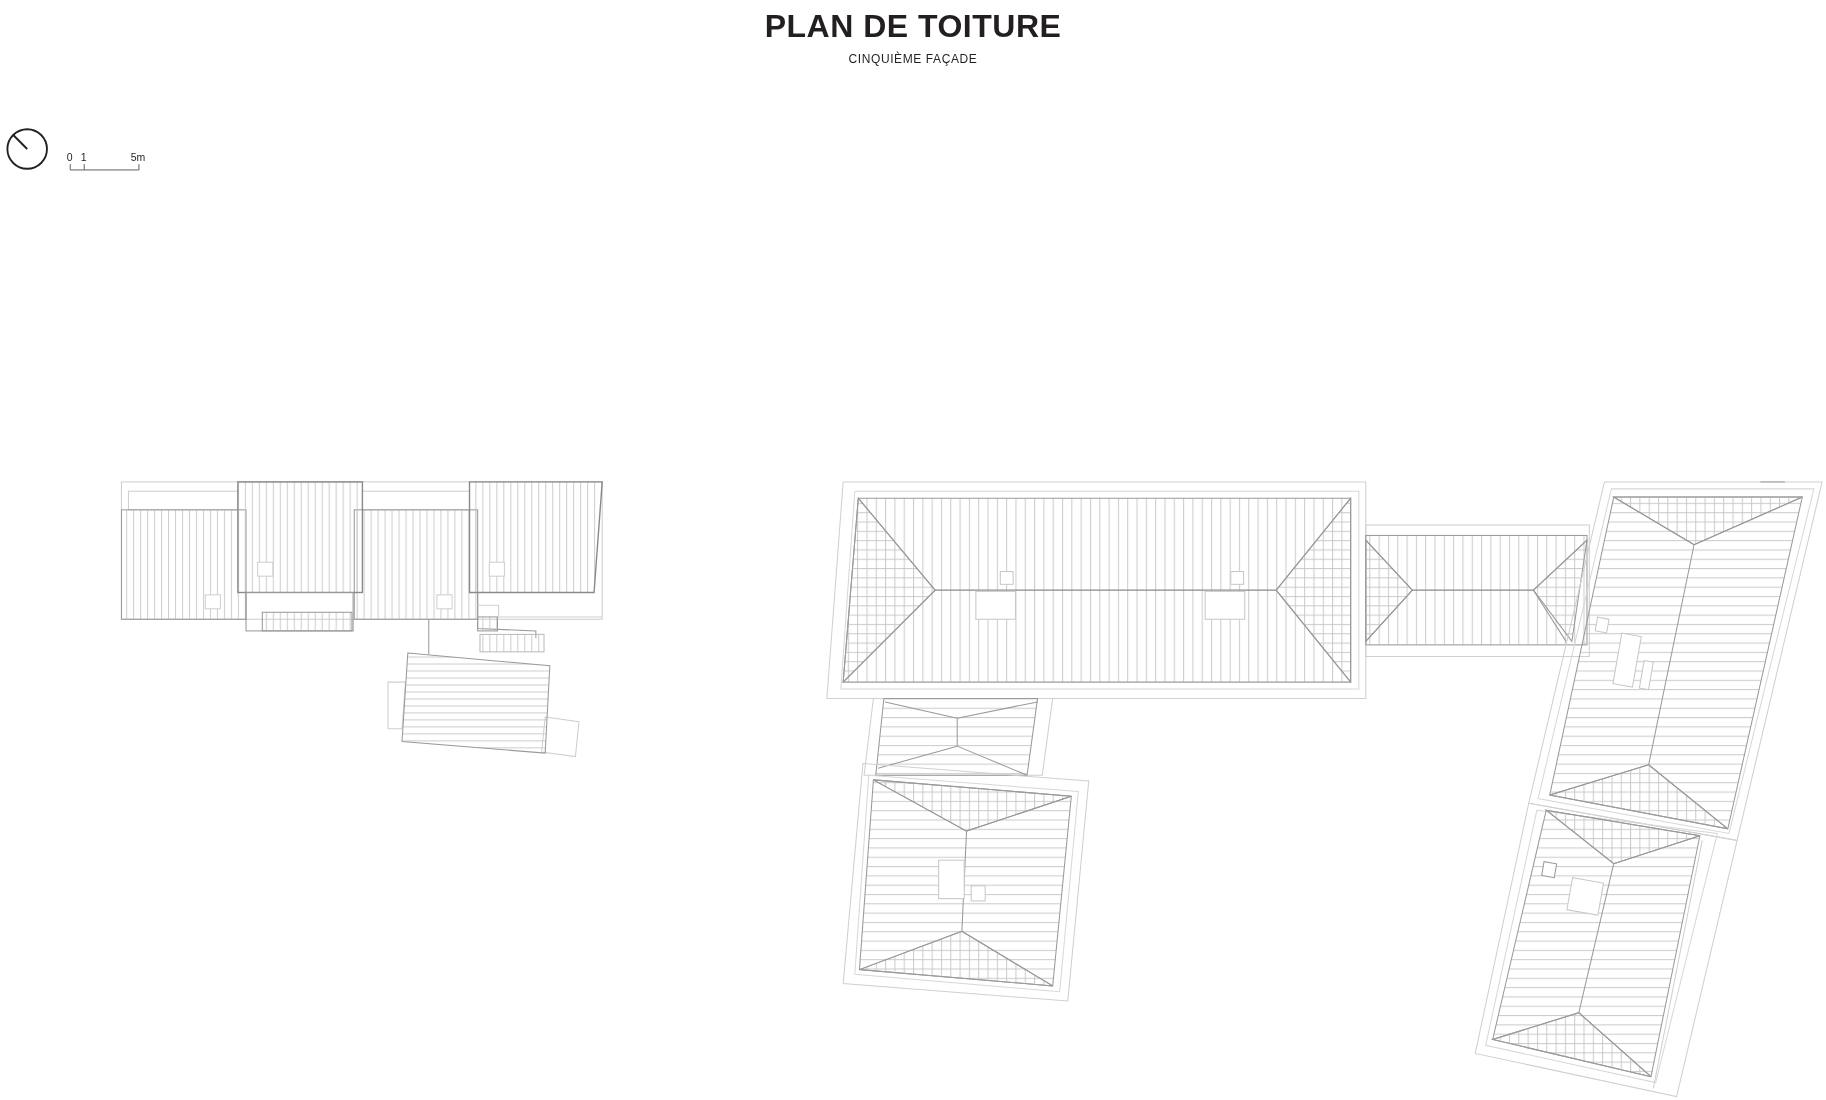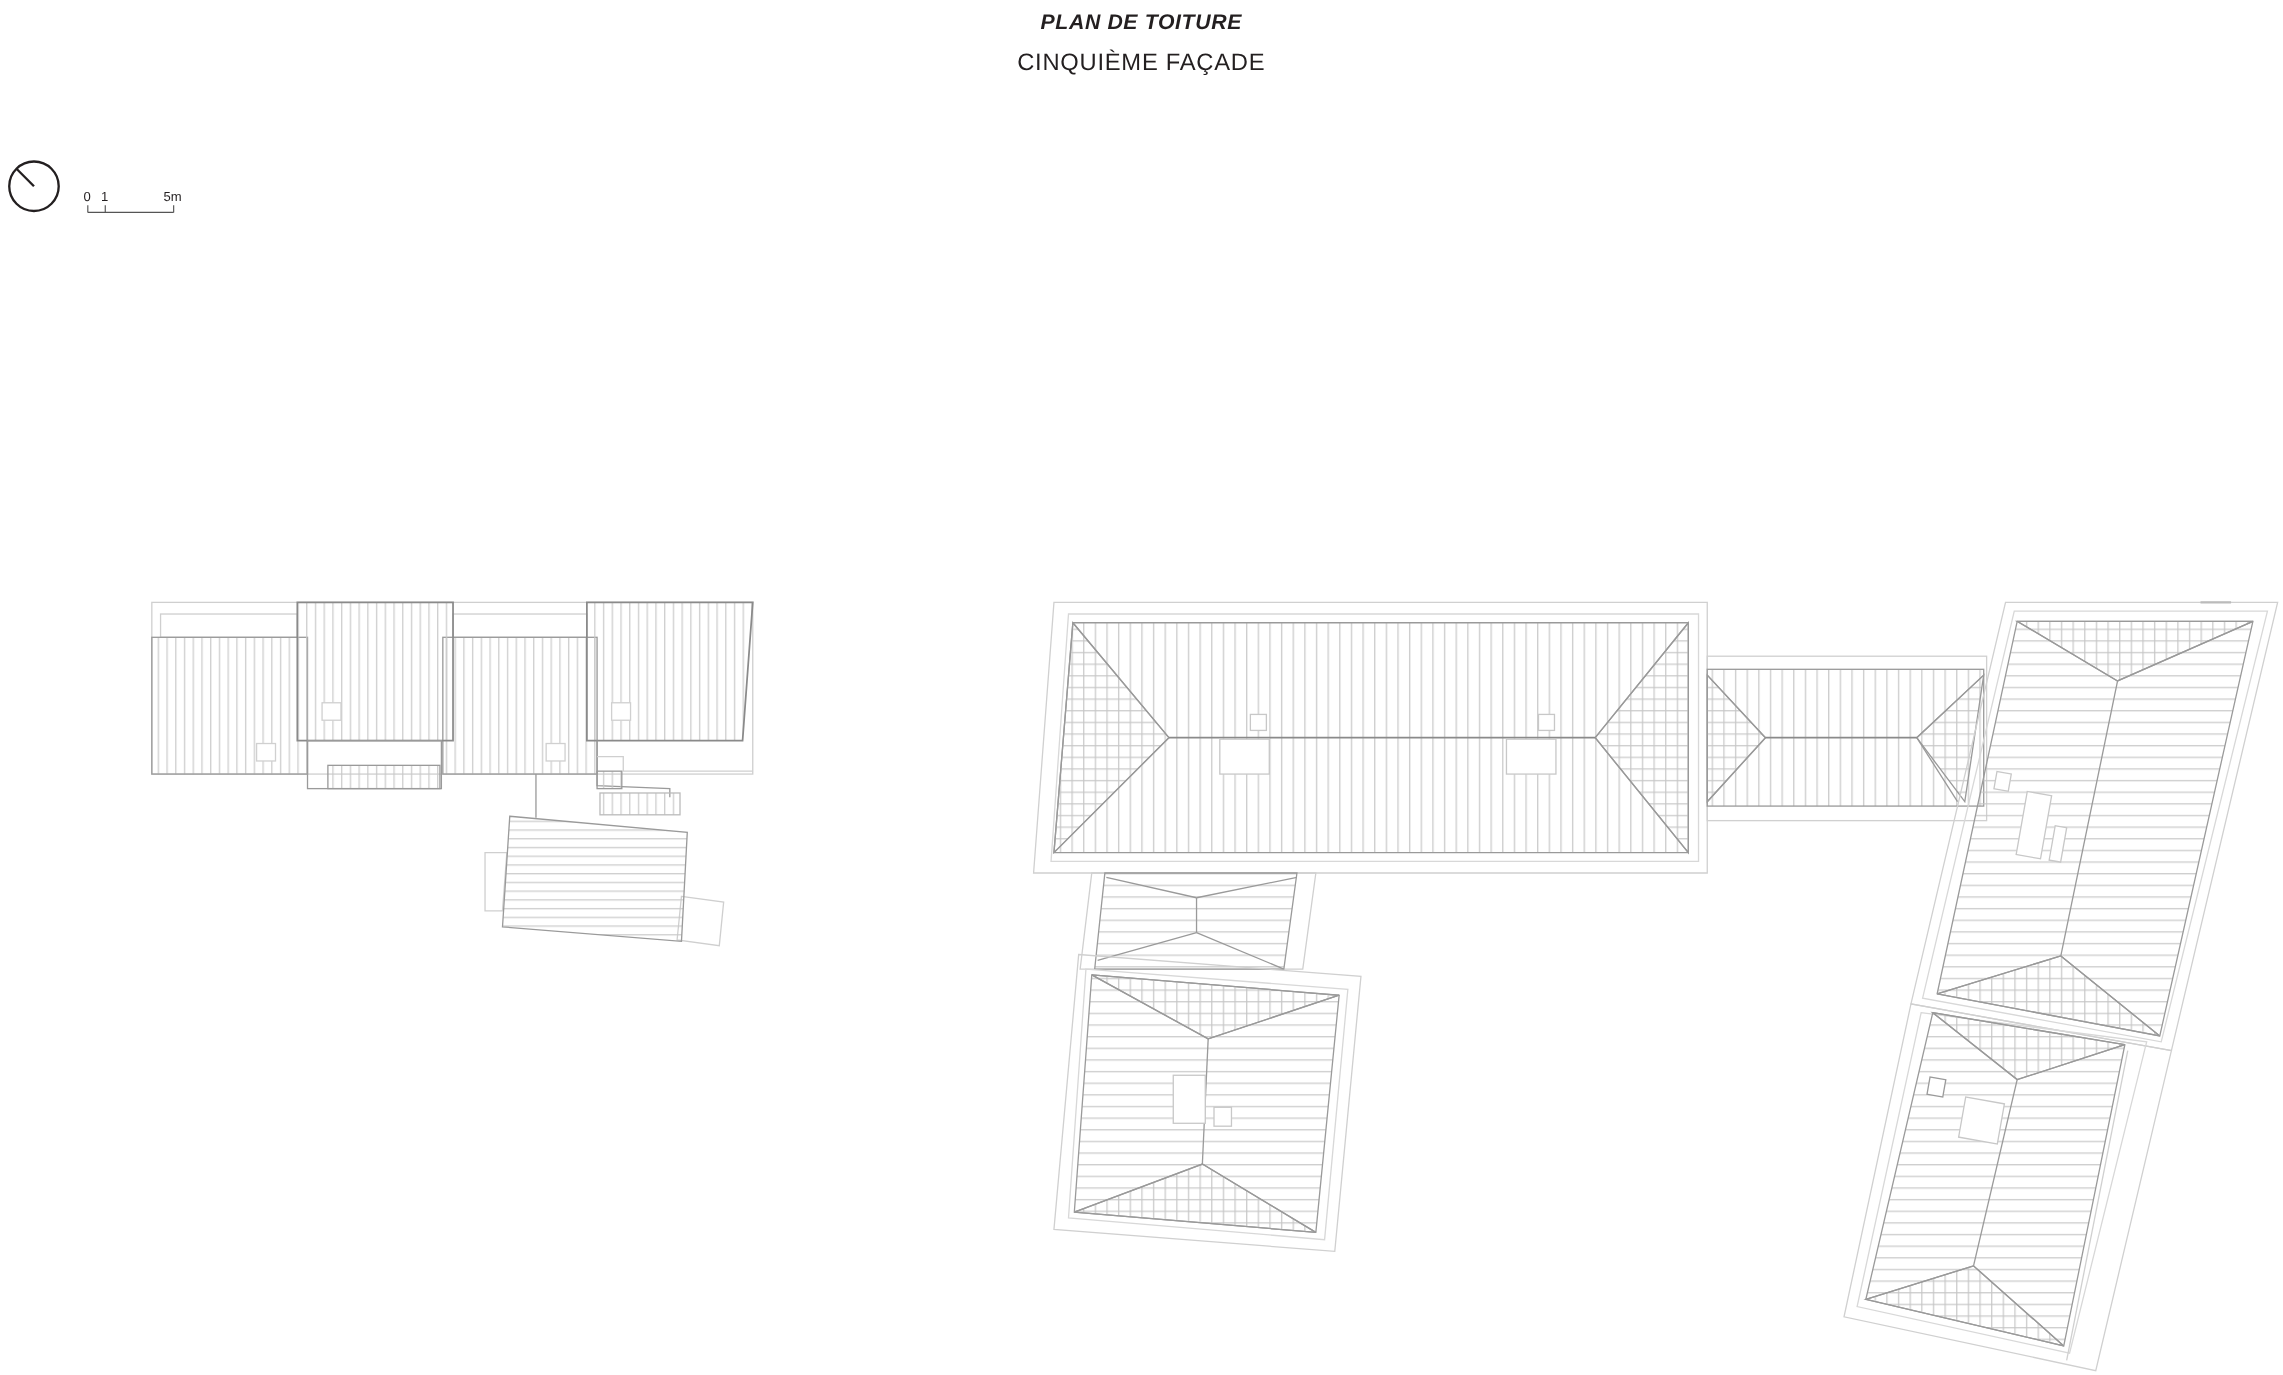--- a/index.html
+++ b/index.html
@@ -1,20 +1,20 @@
 <!DOCTYPE html>
 <html><head>
 <meta charset="utf-8">
 <style>
   html, body { margin: 0; padding: 0; background: #ffffff; }
   body { width: 1826px; height: 1100px; overflow: hidden; position: relative; font-family: "Liberation Sans", sans-serif; }
   #stage { position: absolute; left: 0; top: 0; width: 1826px; height: 1100px; }
   .title { position: absolute; left: 0; width: 1826px; text-align: center; color: #231f20; }
-  .t1 { top: 8px; font-size: 17px; font-weight: bold; letter-spacing: 0.5px; font-style: italic; }
-  .t2 { top: 40px; font-size: 19px; letter-spacing: 0.6px; }
+  .t1 { top: 8px; font-size: 32px; font-weight: bold; letter-spacing: 0.5px; }
+  .t2 { top: 52px; font-size: 12px; letter-spacing: 0.6px; }
   svg text { font-family: "Liberation Sans", sans-serif; }
 </style>
 </head>
 <body>
 
 <div class="title t1">PLAN DE TOITURE</div>
 <div class="title t2">CINQUIÈME FAÇADE</div>
 
 <svg id="stage" viewBox="0 0 1568 945" xmlns="http://www.w3.org/2000/svg">
   <defs>

